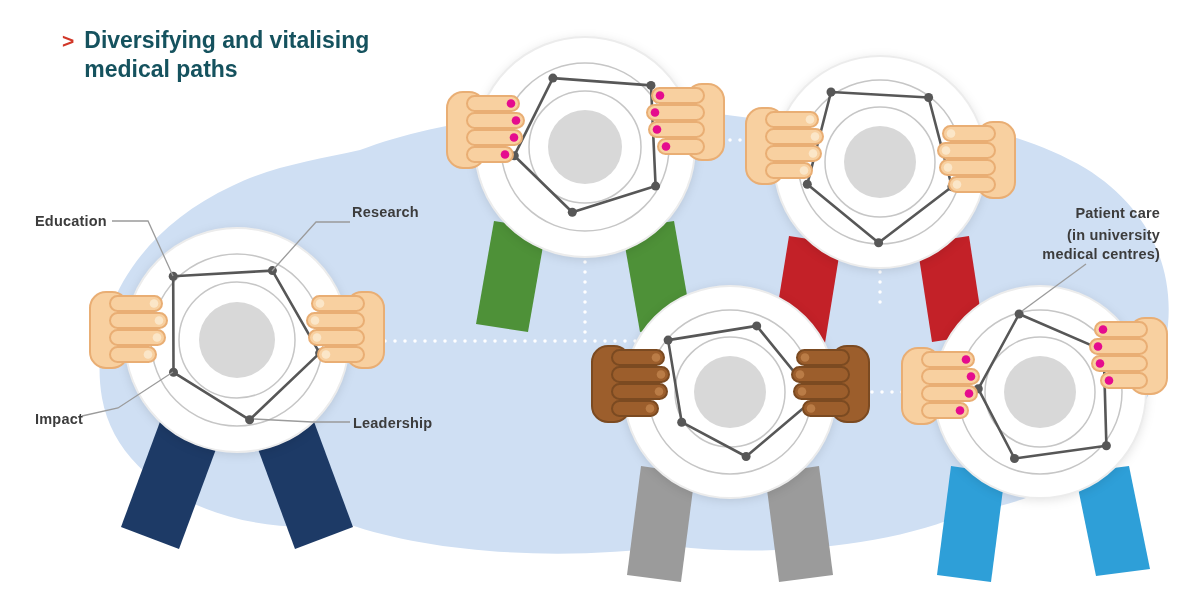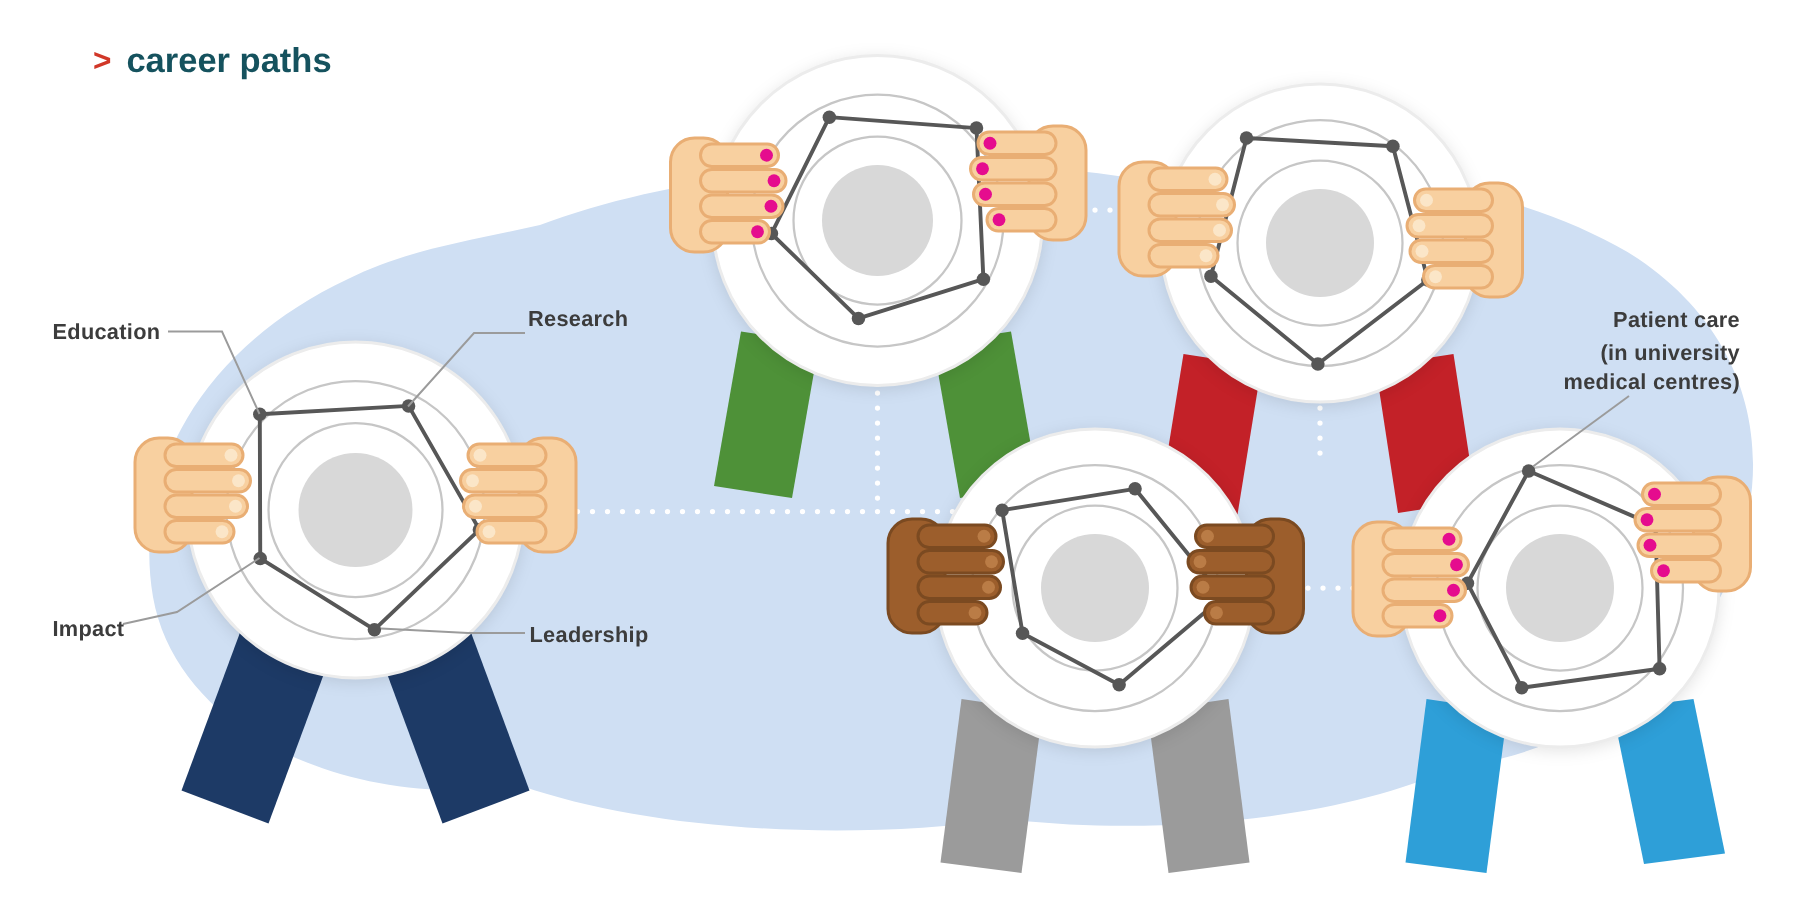--- a/index.html
+++ b/index.html
@@ -251,17 +251,18 @@
 
     <polyline class="leader" points="1086,264 1022,311"></polyline>
     <text class="label end" x="1160" y="218">Patient care</text>
     <text class="label end" x="1160" y="240">(in university</text>
     <text class="label end" x="1160" y="259">medical centres)</text>
   </svg>
 
   <div class="title">
     <span class="marker">&gt;</span>
     <span>
-      <div>career paths</div>
+      <div>Diversifying and vitalising</div>
+      <div>medical paths</div>
     </span>
   </div>
 
 </div>
 
 </body></html>

